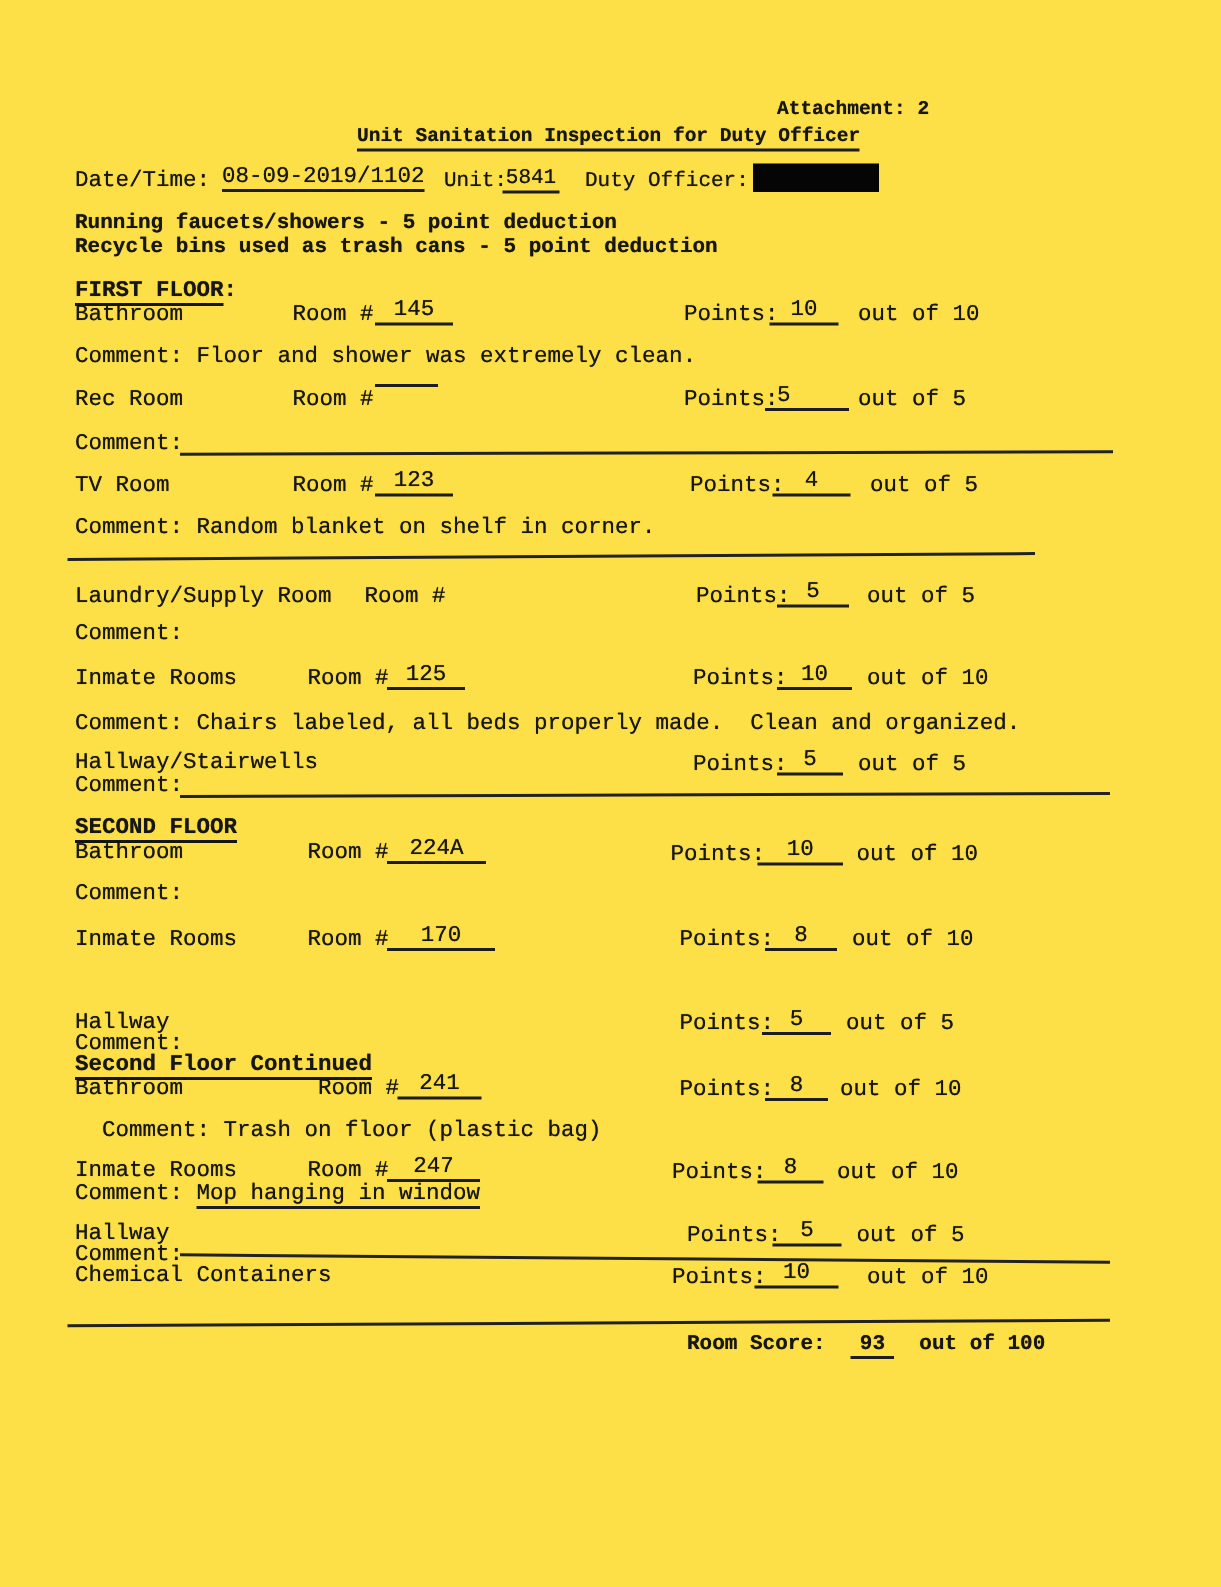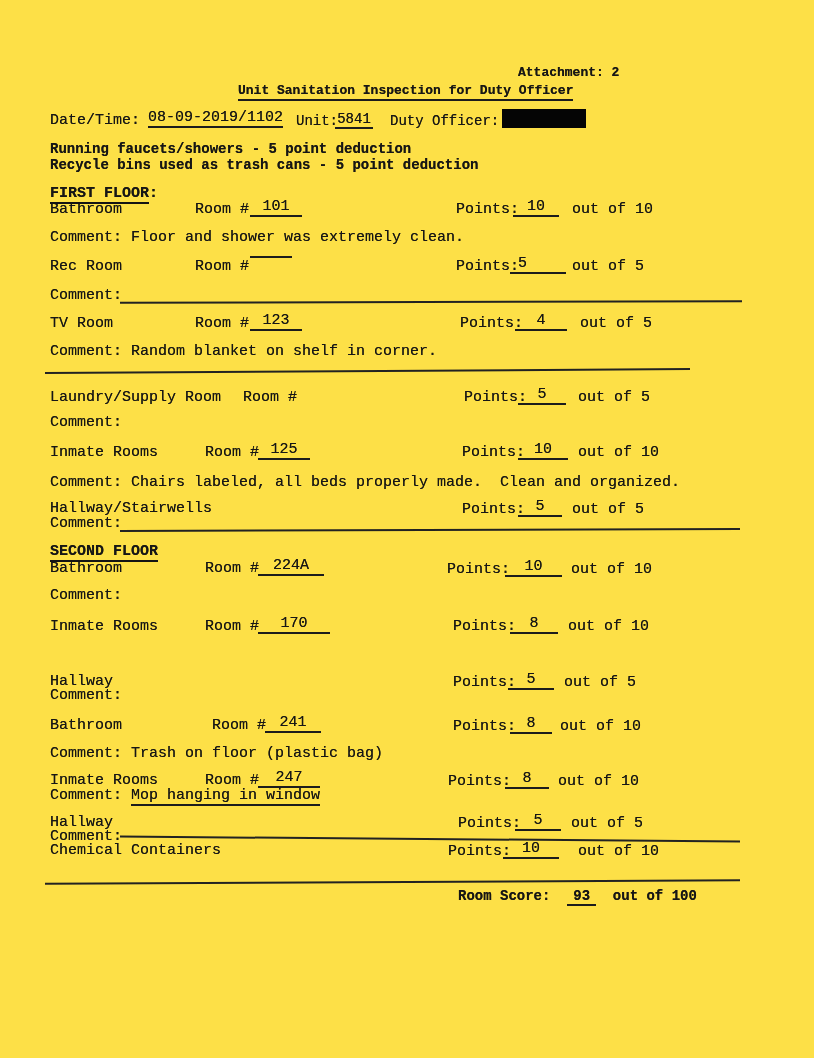--- a/index.html
+++ b/index.html
@@ -44,21 +44,21 @@
   <div class="t md" style="left:390px;top:113px">Duty Officer:</div>
   <div class="redact" style="left:502px;top:109px;width:84px;height:19px"></div>
 
   <div class="t md b" style="left:50px;top:141px">Running faucets/showers - 5 point deduction</div>
   <div class="t md b" style="left:50px;top:157px">Recycle bins used as trash cans - 5 point deduction</div>
 
   <div class="t" style="left:50px;top:185px"><span class="hdr">FIRST FLOOR</span><span class="b">:</span></div>
 
   <div class="t" style="left:50px;top:201px">Bathroom</div>
   <div class="t" style="left:195px;top:201px">Room #</div>
-  <span class="field" style="left:250px;top:199px;min-width:52px">101</span>
+  <span class="field" style="left:250px;top:199px;min-width:52px">145</span>
   <div class="t" style="left:456px;top:201px">Points:</div>
   <span class="field" style="left:513px;top:199px;min-width:46px">10</span>
   <div class="t" style="left:572px;top:201px">out of 10</div>
   <div class="t" style="left:50px;top:229px"><span>Comment:</span><span> </span><span>Floor and shower was extremely clean.</span></div>
 
   <div class="t" style="left:50px;top:258px">Rec Room</div>
   <div class="t" style="left:195px;top:258px">Room #</div>
   <span class="field" style="left:250px;top:256px;min-width:42px"></span>
   <div class="t" style="left:456px;top:258px">Points:</div>
   <span class="field" style="left:510px;top:256px;min-width:48px;text-align:left;padding-left:8px">5</span>
@@ -114,28 +114,29 @@
   <div class="t" style="left:453px;top:618px">Points:</div>
   <span class="field" style="left:510px;top:616px;min-width:48px">8</span>
   <div class="t" style="left:568px;top:618px">out of 10</div>
 
   <div class="t" style="left:50px;top:673px">Hallway</div>
   <div class="t" style="left:453px;top:674px">Points:</div>
   <span class="field" style="left:508px;top:672px;min-width:46px">5</span>
   <div class="t" style="left:564px;top:674px">out of 5</div>
   <div class="t" style="left:50px;top:687px">Comment:</div>
 
+  <div class="t hdr" style="left:50px;top:701px">Second Floor Continued</div>
 
   <div class="t" style="left:50px;top:717px">Bathroom</div>
   <div class="t" style="left:212px;top:717px">Room #</div>
   <span class="field" style="left:265px;top:715px;min-width:56px">241</span>
   <div class="t" style="left:453px;top:718px">Points:</div>
   <span class="field" style="left:510px;top:716px;min-width:42px">8</span>
   <div class="t" style="left:560px;top:718px">out of 10</div>
-  <div class="t" style="left:50px;top:745px"><span>Comment:</span><span> </span><span>Trash on floor (plastic bag)</span></div>
+  <div class="t" style="left:68px;top:745px"><span>Comment:</span><span> </span><span>Trash on floor (plastic bag)</span></div>
 
   <div class="t" style="left:50px;top:772px">Inmate Rooms</div>
   <div class="t" style="left:205px;top:772px">Room #</div>
   <span class="field" style="left:258px;top:770px;min-width:62px">247</span>
   <div class="t" style="left:448px;top:773px">Points:</div>
   <span class="field" style="left:505px;top:771px;min-width:44px">8</span>
   <div class="t" style="left:558px;top:773px">out of 10</div>
   <div class="t" style="left:50px;top:787px"><span>Comment:</span><span> </span><span class="u">Mop hanging in window</span></div>
 
   <div class="t" style="left:50px;top:814px">Hallway</div>

